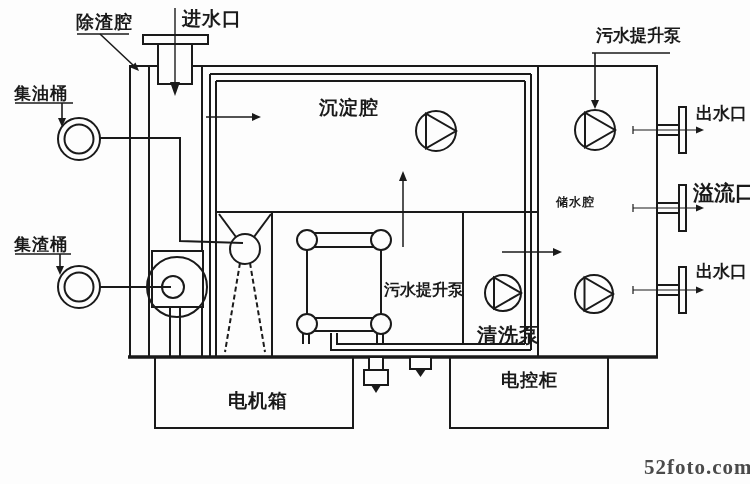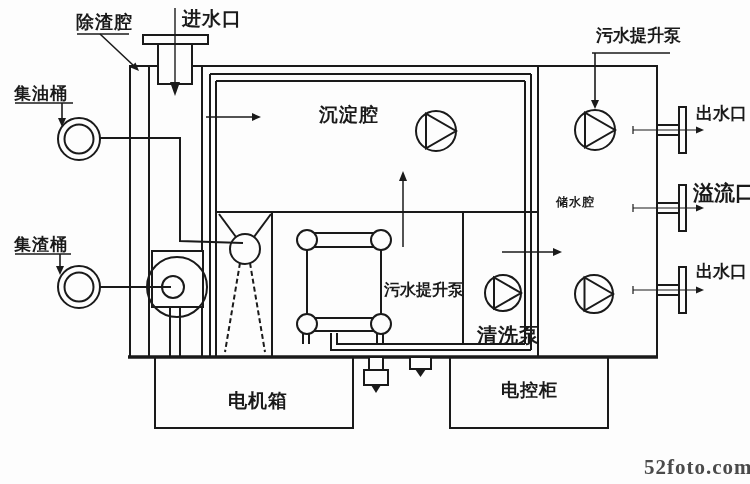--- a/index.html
+++ b/index.html
@@ -187,35 +187,35 @@
 </svg>
 
 <div class="lbl" style="left:76px;top:13px;font-size:18px">除渣腔</div>
 
 <div class="lbl" style="left:182px;top:9px;font-size:19px">进水口</div>
 
 <div class="lbl" style="left:14px;top:85px;font-size:17px">集油桶</div>
 
 <div class="lbl" style="left:14px;top:236px;font-size:17px">集渣桶</div>
 
-<div class="lbl" style="left:319px;top:105px;font-size:19px">沉淀腔</div>
+<div class="lbl" style="left:319px;top:98px;font-size:19px">沉淀腔</div>
 
 <div class="lbl" style="left:596px;top:27px;font-size:17px;letter-spacing:0">污水提升泵</div>
 
 <div class="lbl" style="left:696px;top:105px;font-size:17px;letter-spacing:0">出水口</div>
 
 <div class="lbl" style="left:693px;top:181px;font-size:21px;letter-spacing:0">溢流口</div>
 
 <div class="lbl" style="left:696px;top:263px;font-size:17px;letter-spacing:0">出水口</div>
 
 <div class="lbl" style="left:556px;top:196px;font-size:12px">储水腔</div>
 
 <div class="lbl" style="left:384px;top:281px;font-size:16px;letter-spacing:0">污水提升泵</div>
 
 <div class="lbl" style="left:477px;top:324px;font-size:20px">清洗泵</div>
 
 <div class="lbl" style="left:228px;top:391px;font-size:19px">电机箱</div>
 
-<div class="lbl" style="left:501px;top:381px;font-size:18px">电控柜</div>
+<div class="lbl" style="left:501px;top:371px;font-size:18px">电控柜</div>
 
 <div class="wm" style="left:644px;top:455px">52foto.com</div>
 
 </div>
 
 </body></html>

